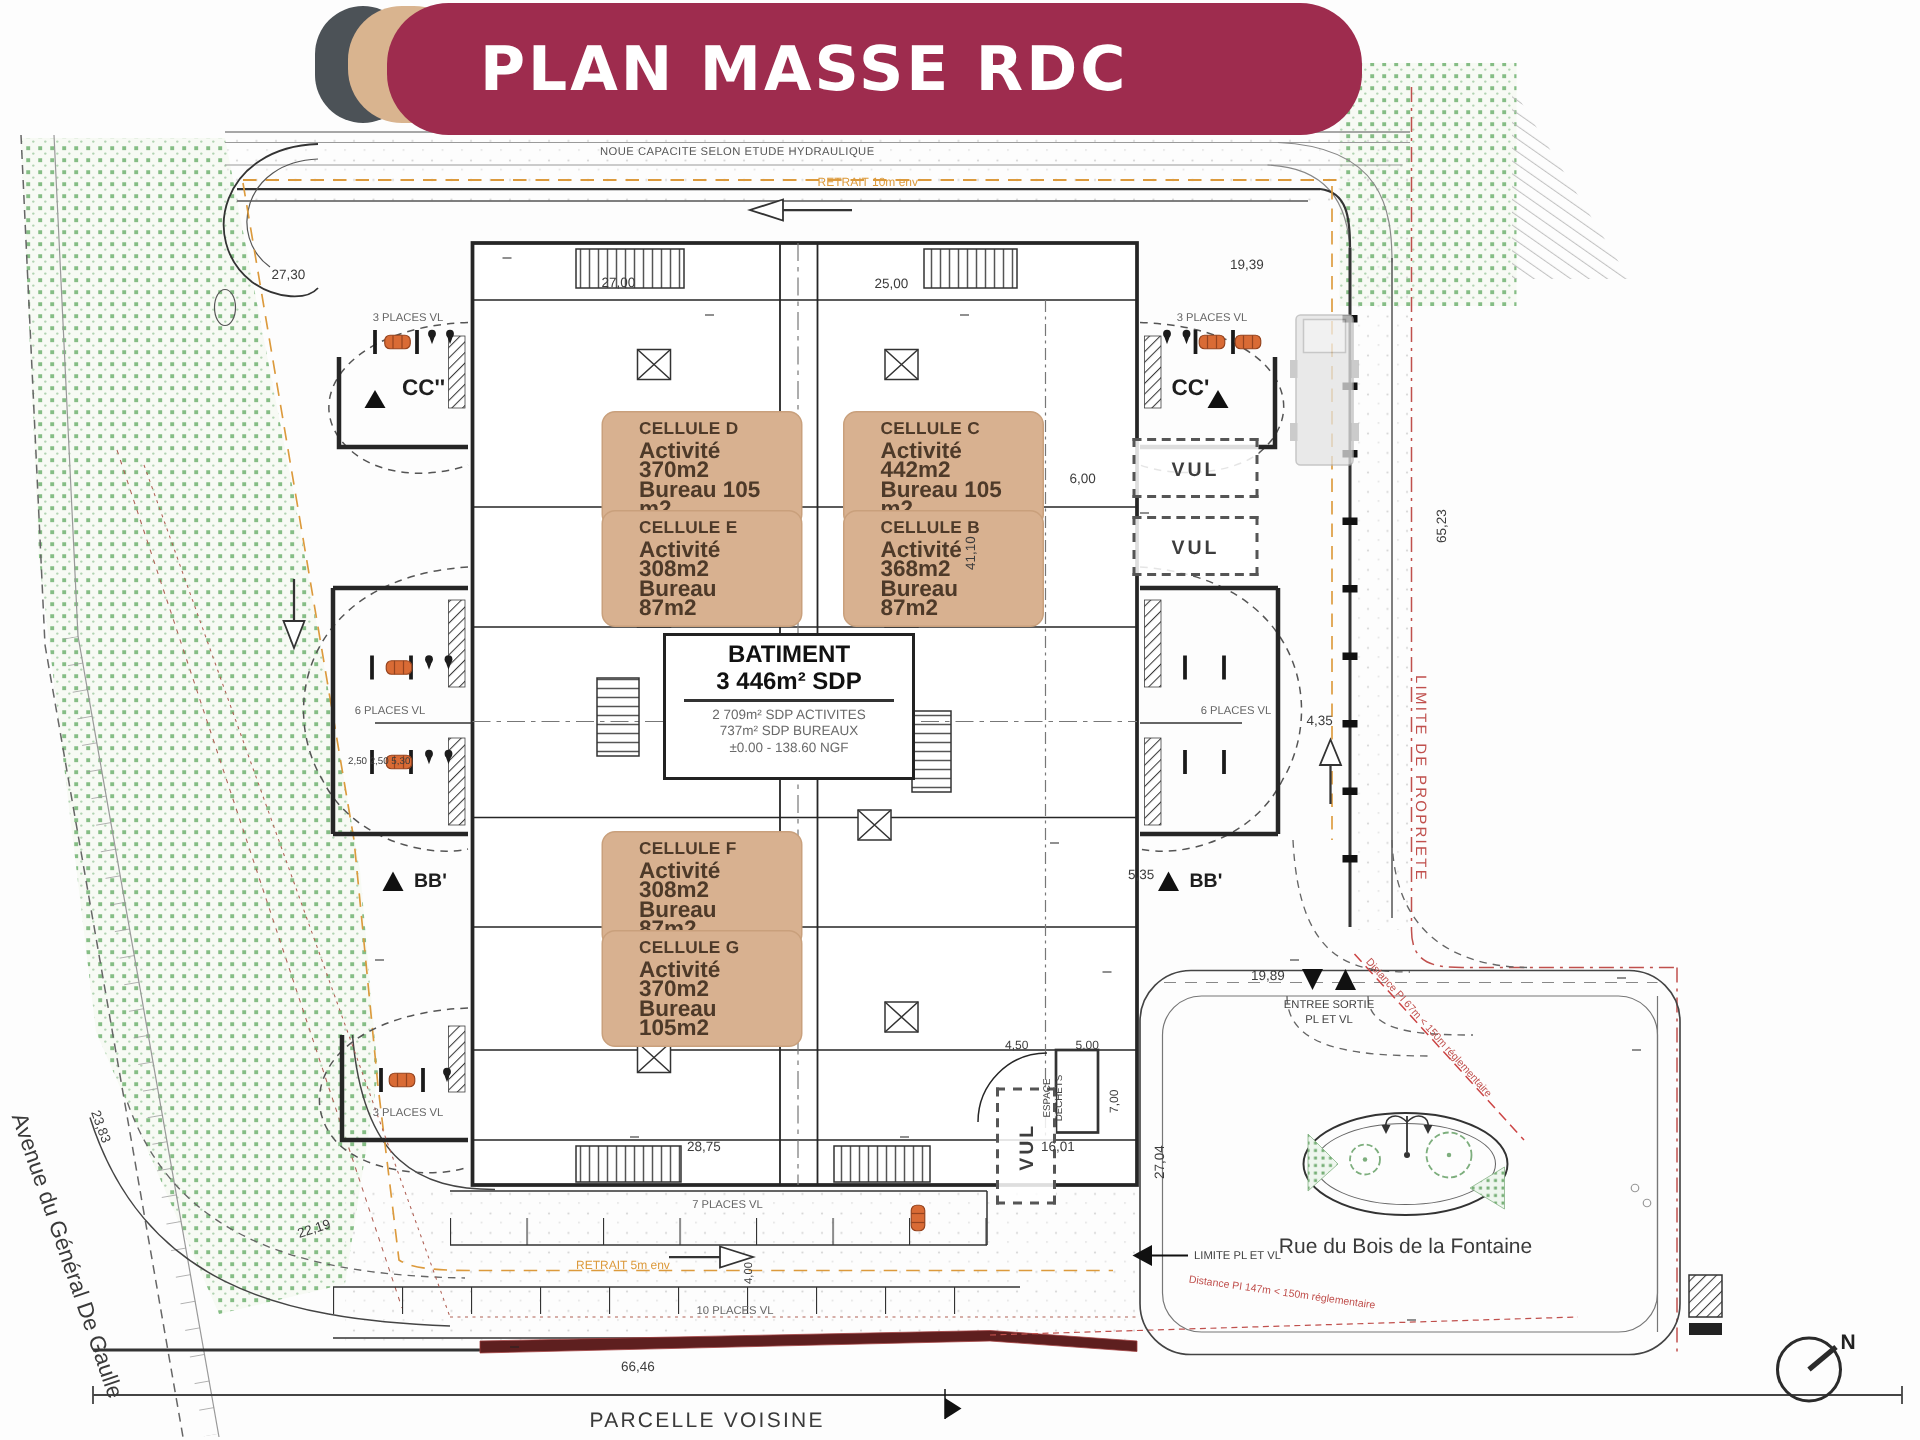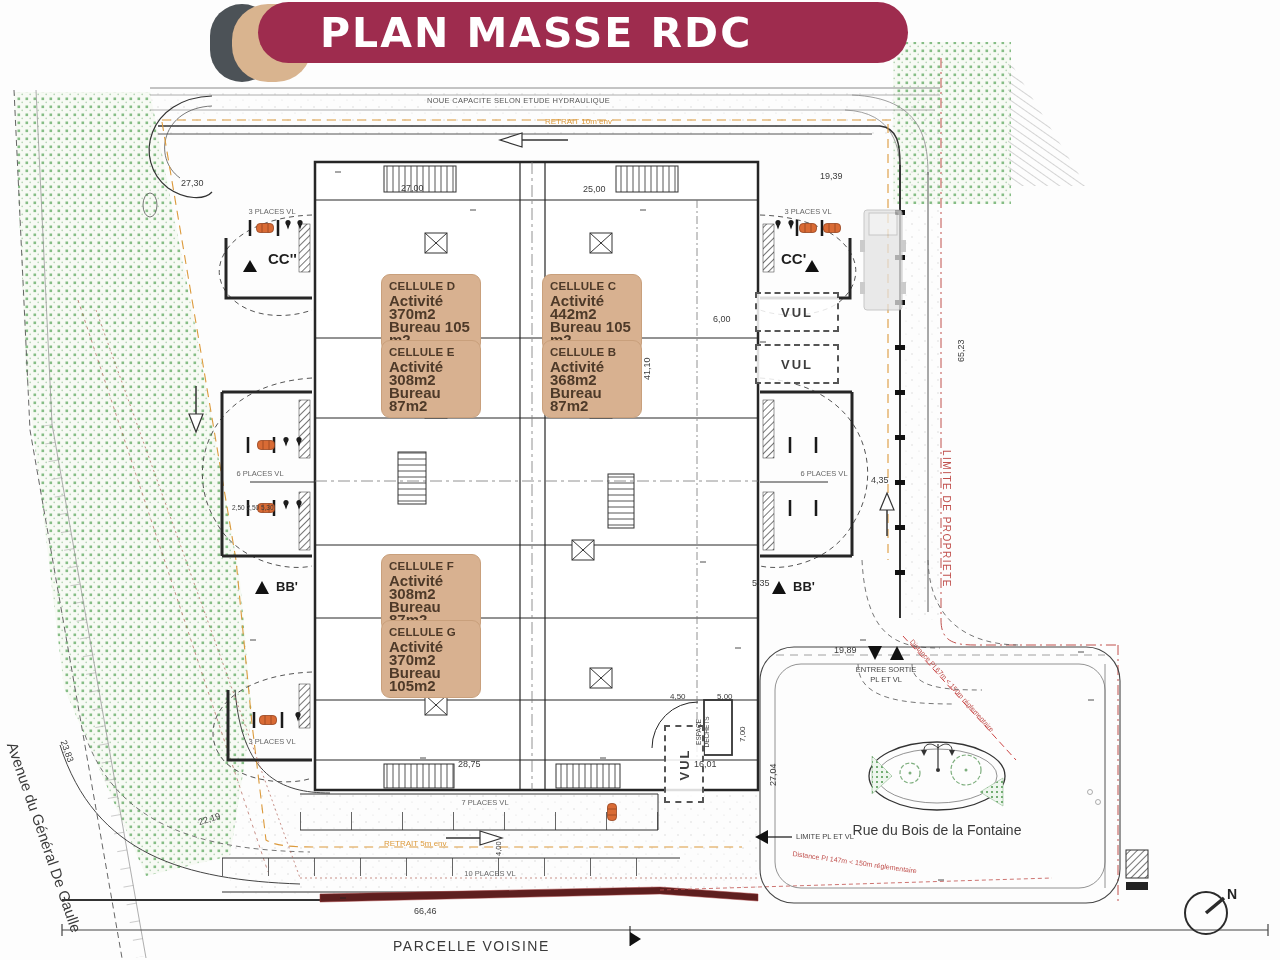--- a/index.html
+++ b/index.html
@@ -4,35 +4,35 @@
 <style>
   html,body{margin:0;padding:0;background:#fff;}
   .plan{position:relative;width:1280px;height:960px;background:#fdfdfd;overflow:hidden;
         font-family:"Liberation Sans",sans-serif;color:#333;}
   .plan svg{position:absolute;left:0;top:0;}
   
   .banner{position:absolute;left:210px;top:2px;width:700px;height:82px;}
   .banner .stripe{position:absolute;top:2px;height:78px;border-radius:36px;}
   .banner .s-dark{left:0;width:64px;background:#4c5257;}
   .banner .s-tan{left:22px;width:80px;background:#d9b48f;}
-  .banner .pill{position:absolute;left:48px;top:0;width:650px;height:61px;border-radius:41px;
+  .banner .pill{position:absolute;left:48px;top:0;width:650px;height:88px;border-radius:41px;
         background:#9e2c4e;display:flex;align-items:center;}
   .banner .pill span{padding-left:62px;color:#fff;font-size:41px;font-weight:800;
         letter-spacing:2px;font-family:"DejaVu Sans",sans-serif;}
   
   .lbl{position:absolute;white-space:nowrap;}
   .dim{position:absolute;font-size:9px;color:#3c3c3c;white-space:nowrap;}
   .tiny{font-size:7.5px;color:#666;}
   .sec{font-size:15px;font-weight:bold;color:#1e1e1e;}
   .orange{color:#dc9a3c;font-size:8px;}
   .red{color:#c0504d;}
   .rot-90{transform:rotate(-90deg);transform-origin:top left;}
   
   .cell{position:absolute;width:84px;background:#d8b190;border:1px solid #c9a07c;border-radius:9px;
-        padding:5px 7px;color:#4e3a29;}
+        padding:5px 24px;color:#4e3a29;margin-left:20px;}
   .cell .cname{font-weight:bold;font-size:11.5px;margin-bottom:2px;letter-spacing:.2px;}
   .cell .cline{font-size:15px;font-weight:600;line-height:13px;}
   
   .bat{position:absolute;left:442px;top:422px;width:164px;height:94px;background:#fff;
        border:2px solid #222;text-align:center;}
   .bat .bt{font-size:16px;font-weight:bold;color:#111;margin-top:4px;}
   .bat .bs{font-size:16px;font-weight:bold;color:#111;border-bottom:2px solid #333;
            margin:0 12px 3px;padding-bottom:2px;}
   .bat .bl{font-size:9px;color:#6a6a6a;line-height:11px;}
   
@@ -377,20 +377,27 @@
   <div class="cname">CELLULE F</div>
   <div class="cline">Activité 308m2</div>
   <div class="cline">Bureau 87m2</div>
 </div>
 <div class="cell" style="left:381px;top:620px">
   <div class="cname">CELLULE G</div>
   <div class="cline">Activité 370m2</div>
   <div class="cline">Bureau 105m2</div>
 </div>
 
+<div class="bat">
+  <div class="bt">BATIMENT</div>
+  <div class="bs">3 446m² SDP</div>
+  <div class="bl">2 709m² SDP ACTIVITES</div>
+  <div class="bl">737m² SDP BUREAUX</div>
+  <div class="bl">±0.00 - 138.60 NGF</div>
+</div>
 
 <div class="vul" style="left:755px;top:292px;width:80px;height:36px">
   <span>VUL</span>
 </div>
 <div class="vul" style="left:755px;top:344px;width:80px;height:36px">
   <span>VUL</span>
 </div>
 <div class="vul" style="left:664px;top:725px;width:36px;height:74px">
   <span class="rot">VUL</span>
 </div>
@@ -409,21 +416,21 @@
 
 <div class="lbl sec" style="left:268px;top:250px">CC''</div>
 <div class="lbl sec" style="left:781px;top:250px">CC'</div>
 <div class="lbl sec" style="left:276px;top:579px;font-size:13px">BB'</div>
 <div class="lbl sec" style="left:793px;top:579px;font-size:13px">BB'</div>
 
 <div class="lbl street" style="left:20px;top:740px;font-size:15px;transform:rotate(71deg);transform-origin:top left">Avenue du Général De Gaulle</div>
 <div class="lbl street" style="left:852px;top:822px;width:170px;text-align:center;font-size:14px">Rue du Bois de la Fontaine</div>
 <div class="lbl street" style="left:393px;top:938px;font-size:14px;letter-spacing:1.5px">PARCELLE VOISINE</div>
 
-<div class="lbl" style="left:400px;top:96px;width:210px;text-align:right;font-size:7.5px;color:#555;letter-spacing:.3px">NOUE CAPACITE SELON ETUDE HYDRAULIQUE</div>
+<div class="lbl" style="left:400px;top:96px;width:210px;text-align:left;font-size:7.5px;color:#555;letter-spacing:.3px">NOUE CAPACITE SELON ETUDE HYDRAULIQUE</div>
 <div class="lbl orange" style="left:545px;top:117px">RETRAIT 10m env</div>
 <div class="lbl orange" style="left:384px;top:839px">RETRAIT 5m env</div>
 <div class="limite">LIMITE DE PROPRIETE</div>
 
 <div class="lbl tiny" style="left:846px;top:665px;width:80px;text-align:center;color:#444">ENTREE  SORTIE</div>
 <div class="lbl tiny" style="left:846px;top:675px;width:80px;text-align:center;color:#444">PL ET VL</div>
 <div class="lbl tiny" style="left:796px;top:832px;color:#444">LIMITE PL ET VL</div>
 
 <div class="lbl red" style="left:914px;top:638px;font-size:7px;transform:rotate(48deg);transform-origin:top left">Distance PI 67m &lt; 150m réglementaire</div>
 <div class="lbl red" style="left:793px;top:850px;font-size:7px;transform:rotate(8deg);transform-origin:top left">Distance PI 147m &lt; 150m réglementaire</div>

